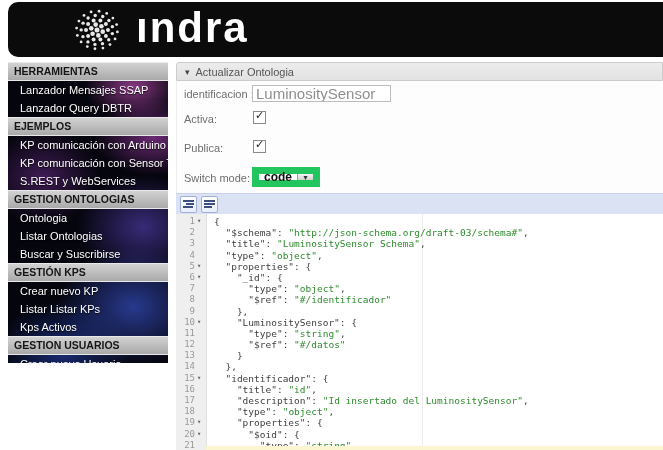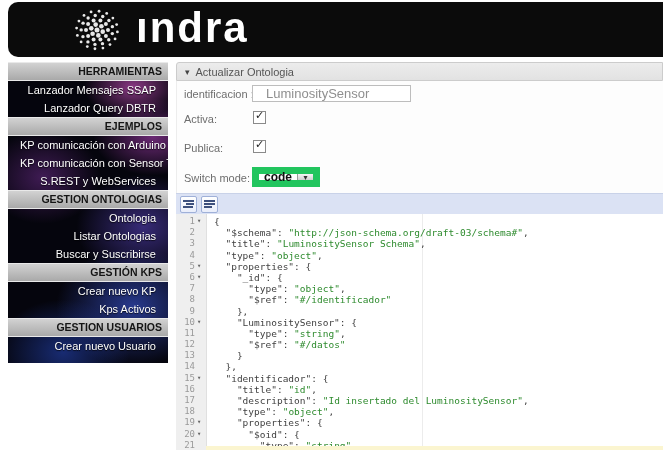--- a/index.html
+++ b/index.html
@@ -23,21 +23,20 @@
     position:absolute;left:8px;top:62px;width:160px;height:301px;
     background:
       radial-gradient(70px 45px at 125px 25px, rgba(225,90,210,.60), transparent 70%),
       radial-gradient(85px 55px at 145px 75px, rgba(190,70,200,.55), transparent 70%),
       radial-gradient(80px 65px at 35px 115px, rgba(150,60,190,.40), transparent 72%),
       radial-gradient(95px 75px at 135px 165px, rgba(105,80,225,.50), transparent 70%),
       radial-gradient(110px 85px at 125px 245px, rgba(65,95,235,.58), transparent 70%),
       radial-gradient(95px 75px at 55px 290px, rgba(45,85,225,.48), transparent 70%),
       #05050d;
     overflow:hidden;
-    text-align:right;
   }
   .side-section-header{
     background:linear-gradient(180deg,#d2d2d2 0%,#a9a9a9 100%);
     border:1px solid #e9e9e9;border-left:none;border-right:none;
     color:#151515;font-weight:bold;font-size:10.5px;
     padding:2px 6px;line-height:13px;
   }
   .side-item{
     color:#ffffff;font-size:11px;line-height:11px;
     padding:4px 12px 3px 12px;cursor:pointer;
@@ -54,21 +53,21 @@
   }
   .panel-header .arrow{font-size:9px;color:#444;}
   .form-area{
     position:absolute;left:176px;top:81px;width:487px;height:112px;
     background:#fdfdfd;border-left:1px solid #ededed;box-sizing:border-box;
   }
   .form-label{position:absolute;color:#6e6e6e;font-size:11px;}
   .text-input{
     position:absolute;left:252px;top:85px;width:131px;height:15px;
     border:1px solid #bdbdbd;background:#ffffff;color:#8f8f8f;
-    font-size:13px;font-family:"Liberation Sans",sans-serif;padding:0 13px;
+    font-size:15px;font-family:"Liberation Sans",sans-serif;padding:0 3px;
   }
   .checkbox{
     position:absolute;width:13px;height:13px;background:#ffffff;
     border:1px solid #8a8a8a;box-sizing:border-box;cursor:pointer;
   }
   .checkbox .tick{
     position:absolute;left:1px;top:-3px;font-size:11px;color:#222222;
     font-family:"DejaVu Sans",sans-serif;
   }
   .select-box{
@@ -186,20 +185,21 @@
     <div class="side-section-header">EJEMPLOS</div>
     <div class="side-item">KP comunicación con Arduino</div>
     <div class="side-item">KP comunicación con Sensor T</div>
     <div class="side-item">S.REST y WebServices</div>
     <div class="side-section-header">GESTION ONTOLOGIAS</div>
     <div class="side-item">Ontologia</div>
     <div class="side-item">Listar Ontologias</div>
     <div class="side-item">Buscar y Suscribirse</div>
     <div class="side-section-header">GESTIÓN KPS</div>
     <div class="side-item">Crear nuevo KP</div>
+    <div class="side-item">Listar Listar KPs</div>
     <div class="side-item">Kps Activos</div>
     <div class="side-section-header">GESTION USUARIOS</div>
     <div class="side-item">Crear nuevo Usuario</div>
   </div>
 
 <div class="panel-header">
   <span class="arrow">▾</span>
   <span>Actualizar Ontologia</span>
 </div>
 

